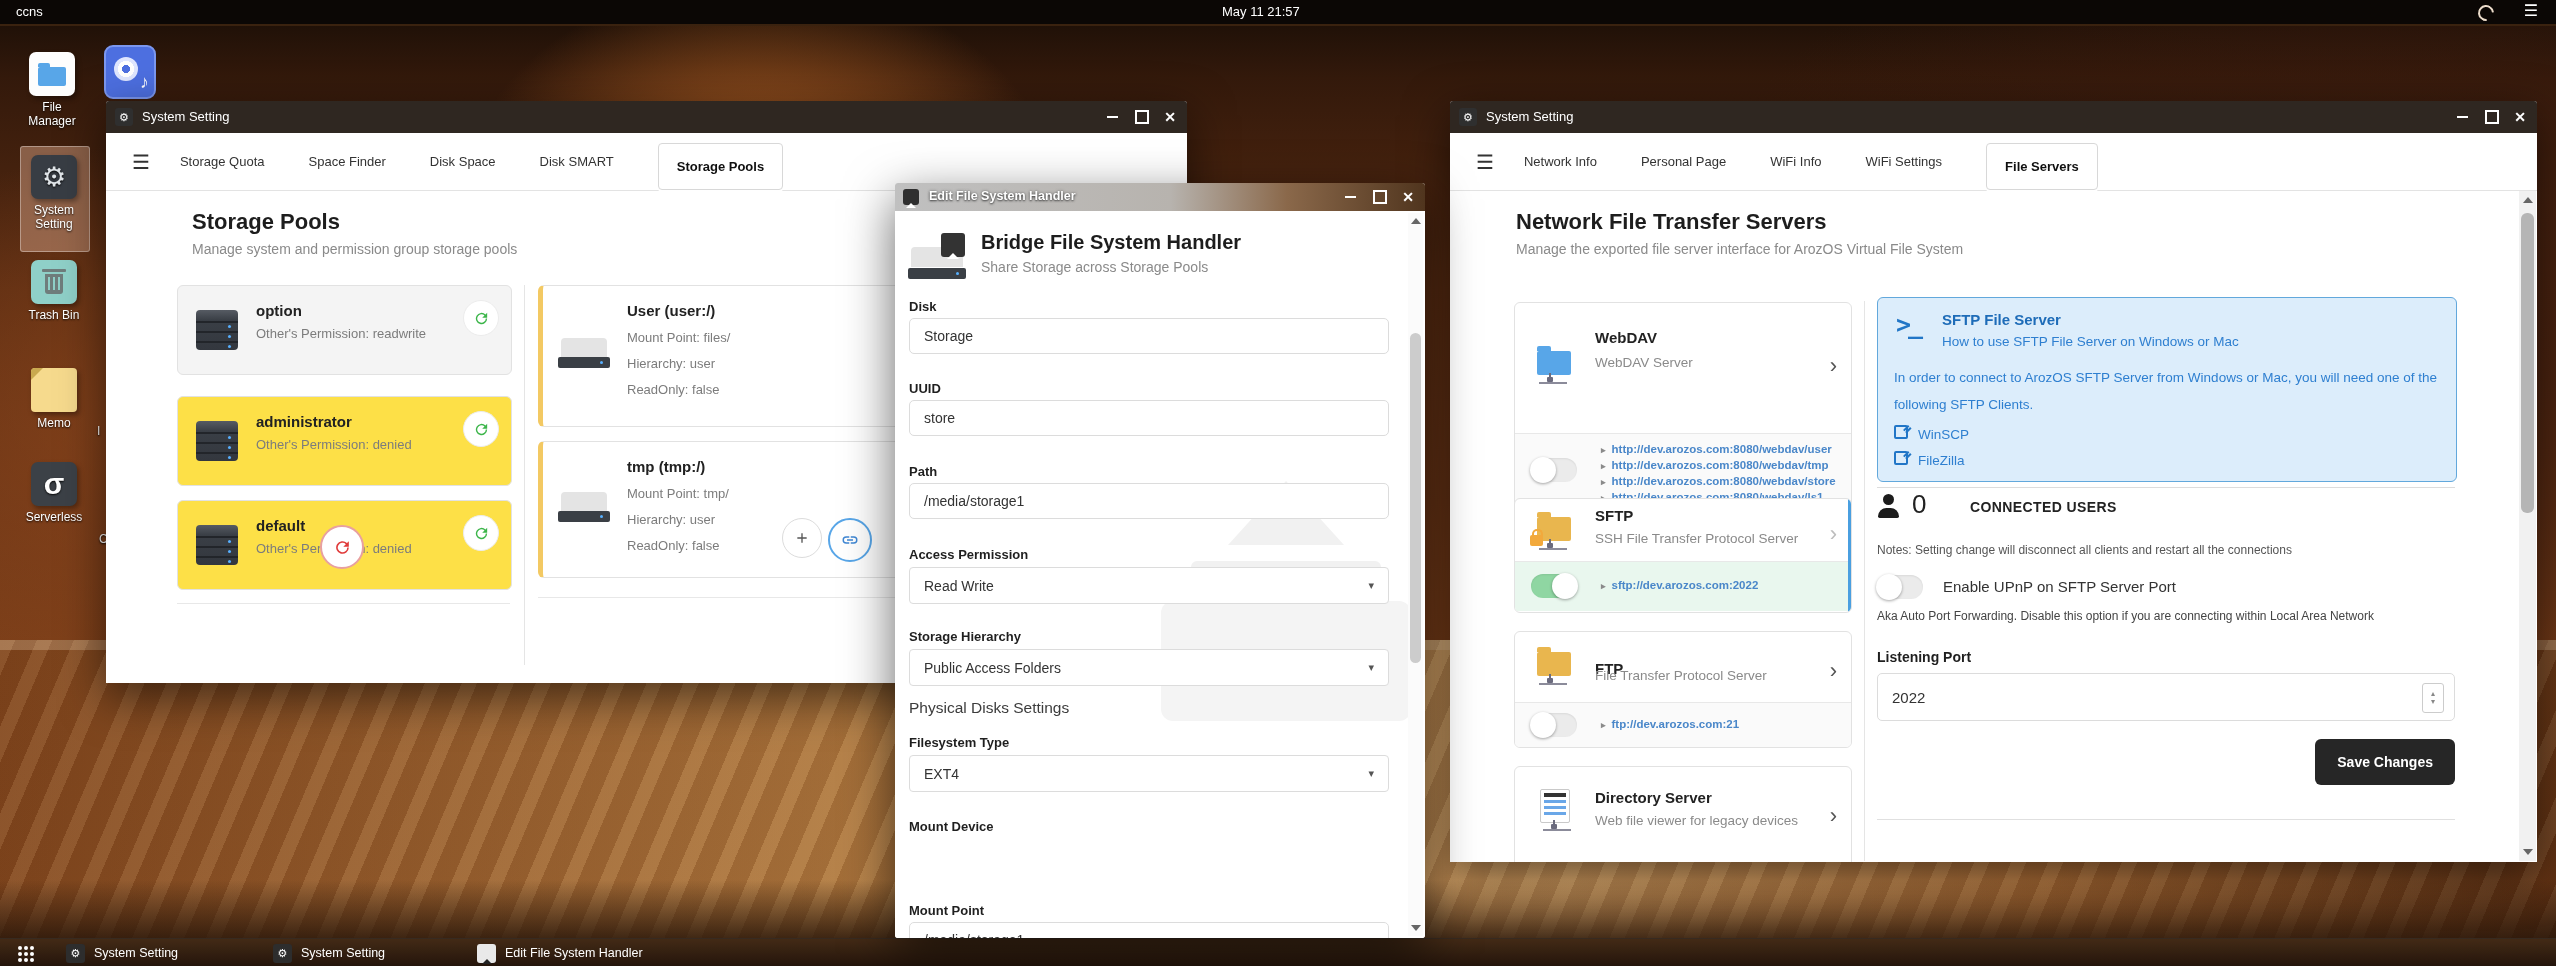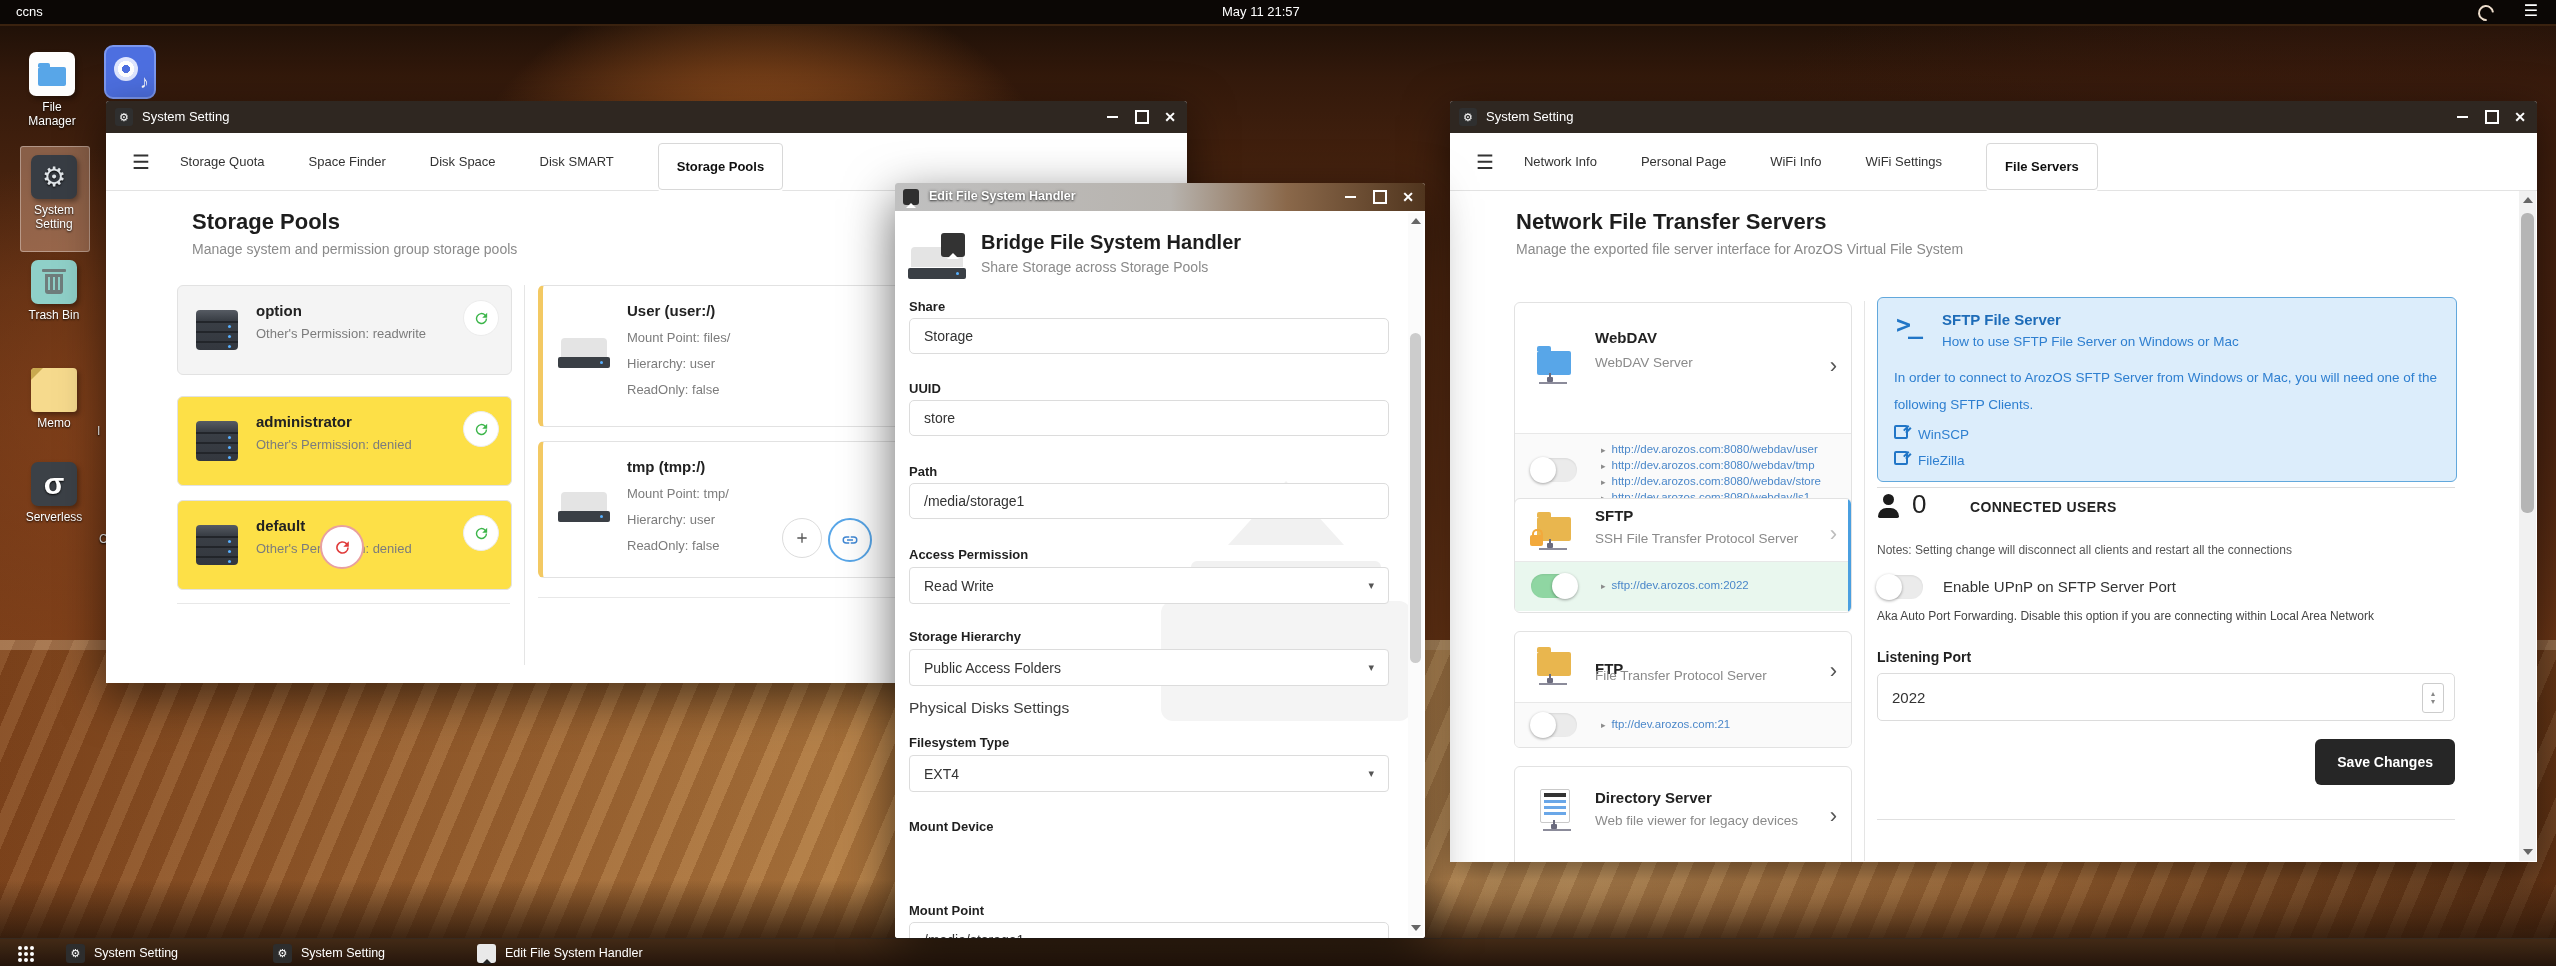--- a/index.html
+++ b/index.html
@@ -88,21 +88,21 @@
   .mcard{position:absolute;left:0;width:547px;background:#fff;border:1px solid #e2e2e2;border-left:5px solid #f3c963;border-radius:6px;}
   .drv{position:absolute;width:46px;height:30px;}
   .drv .top{position:absolute;left:0;right:0;top:0;height:19px;background:#e4e4e4;border-radius:4px 4px 0 0;}
   .drv .bot{position:absolute;left:-3px;right:-3px;bottom:0;height:11px;background:#3a3f45;border-radius:2px;}
   .drv .dot{position:absolute;right:4px;bottom:4px;width:3px;height:3px;border-radius:50%;background:#57b0ff;}
   .m-name{position:absolute;left:84px;top:16px;font-size:15px;font-weight:700;color:#222;}
   .m-line{position:absolute;left:84px;font-size:13px;color:#7c7c7c;}
   
   .svc-card{position:absolute;left:0;width:336px;background:#fff;border:1px solid #e2e2e2;border-radius:6px;overflow:hidden;}
   .svc-top{position:relative;}
-  .svc-foot{position:relative;background:#fafafa;border-top:1px solid #e8e8e8;}
+  .svc-foot{position:relative;background:#fafafa;border-top:1px solid #e8e8e8;font-weight:bold;}
   .svc-foot.green{background:#e9f7ee;border-top:1px solid #d7ecd d;}
   .svc-name{position:absolute;left:80px;font-size:15px;font-weight:700;color:#222;}
   .svc-desc{position:absolute;left:80px;font-size:13.5px;color:#8a8a8a;}
   .chev{position:absolute;right:14px;font-size:22px;color:#555;}
   .chev.lt{color:#bdbdbd;}
   .folder{position:absolute;width:34px;height:24px;border-radius:2px;}
   .folder::before{content:"";position:absolute;top:-5px;left:0;width:14px;height:5px;background:inherit;border-radius:2px 2px 0 0;}
   .folder.blue{background:#58a6e8;} .folder.yellow{background:#e9b64e;}
   .net{position:absolute;left:2px;bottom:-9px;width:28px;height:9px;border-bottom:2px solid #8b8b9a;}
   .net::before{content:"";position:absolute;left:10px;top:0px;width:2px;height:4px;background:#6b6b7e;}
@@ -481,21 +481,21 @@
             <div class="bot"></div>
             <div class="dot"></div>
           </div>
         <div class="abs" style="left:30px;top:0;width:24px;height:24px;background:#333;border-radius:3px;display:flex;align-items:center;justify-content:center;">
           <span class="eject"><span class="tri" style="border-left-width:6px;border-right-width:6px;border-bottom-width:6px;"></span><span class="bar" style="width:12px;"></span></span>
         </div>
       </div>
       <div class="abs" style="left:86px;top:20px;font-size:20px;font-weight:700;color:#1d1d1d;">Bridge File System Handler</div>
       <div class="abs sub" style="left:86px;top:48px;">Share Storage across Storage Pools</div>
 
-      <div class="abs field-label" style="left:14px;top:88px;">Share</div>
+      <div class="abs field-label" style="left:14px;top:88px;">Disk</div>
       <input class="abs inputbox" style="left: 14px; top: 107px; width: 480px; height: 36px;" value="Storage">
 
       <div class="abs field-label" style="left:14px;top:170px;">UUID</div>
       <input class="abs inputbox" style="left: 14px; top: 189px; width: 480px; height: 36px;" value="store">
 
       <div class="abs field-label" style="left:14px;top:253px;">Path</div>
       <input class="abs inputbox" style="left: 14px; top: 272px; width: 480px; height: 36px;" value="/media/storage1">
 
       <div class="abs field-label" style="left:14px;top:336px;">Access Permission</div>
       <div class="selbox" style="left:14px;top:356px;width:480px;height:37px;">

